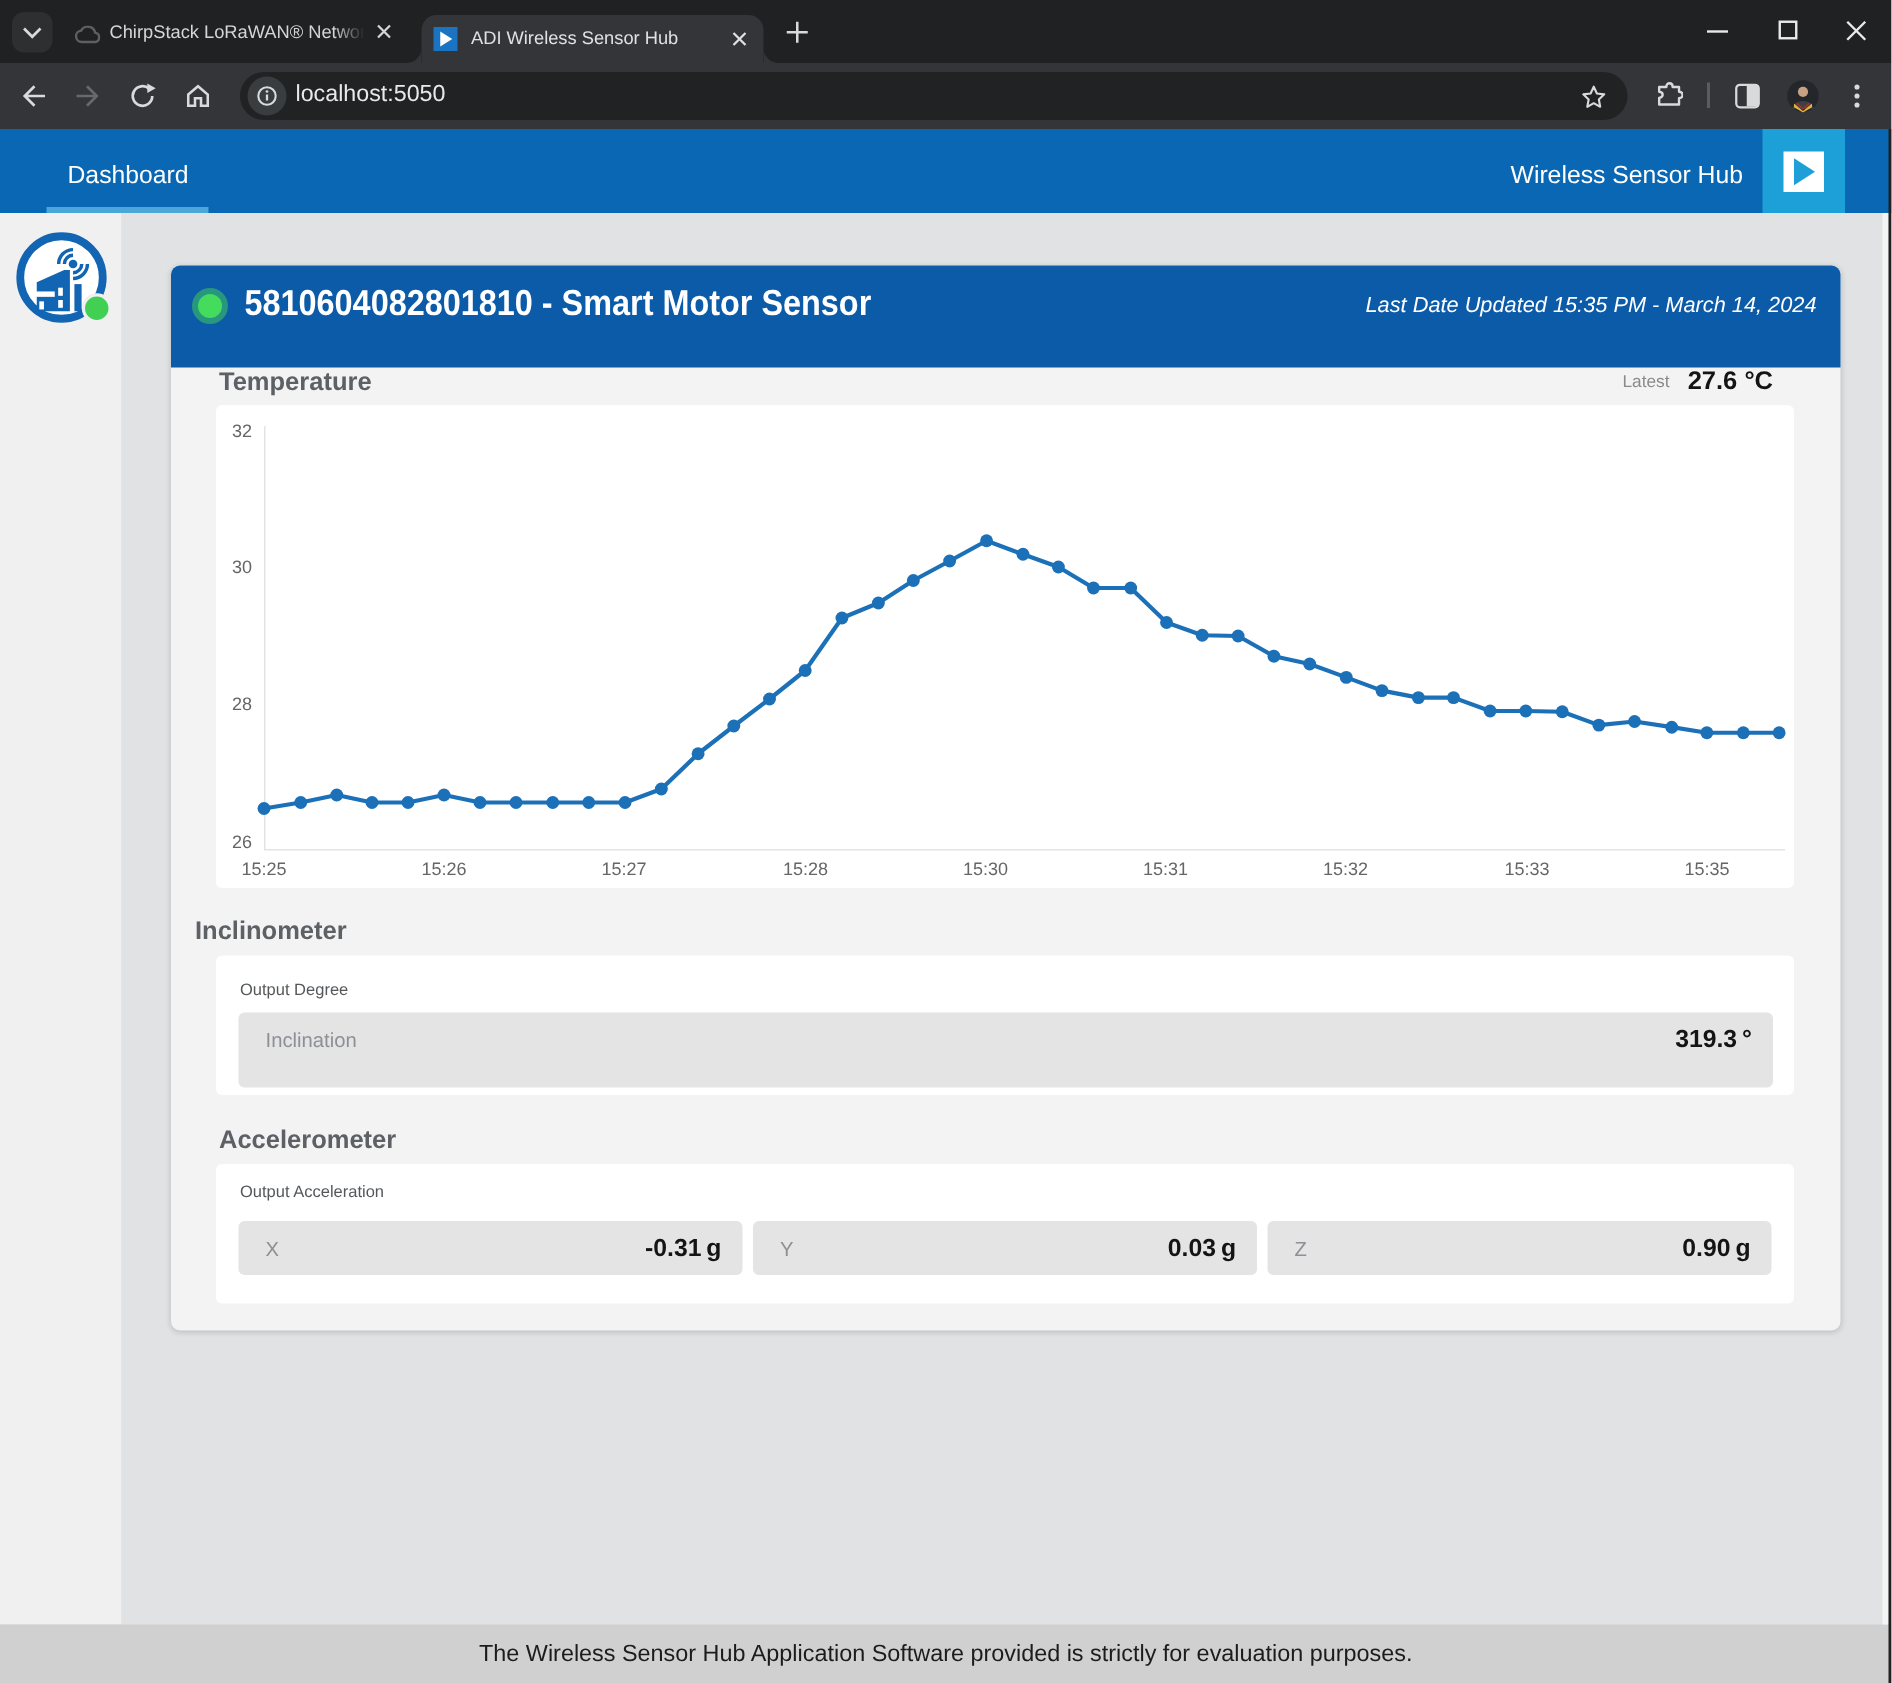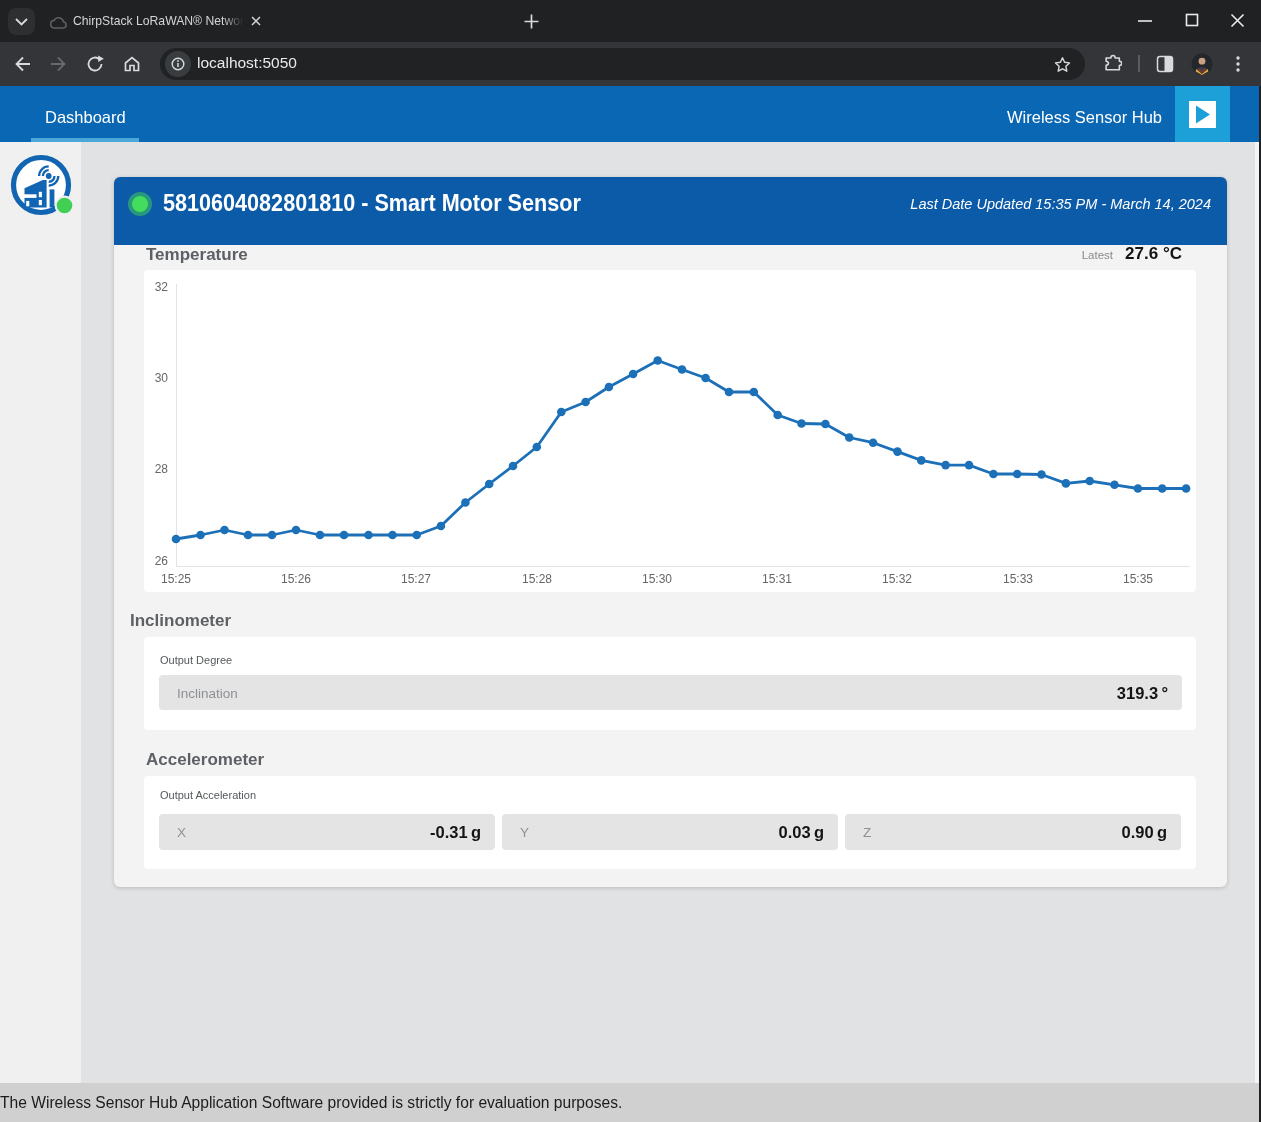--- a/index.html
+++ b/index.html
@@ -37,21 +37,21 @@
   #lastdate { right:16px; top:19px; font-size:14.5px;font-style:italic; }
 
   .sechead { font-size:17px; font-weight:bold; color:#5d6165; }
   .whitebox { background:#fff; border-radius:4px; }
   .pill { background:#e4e4e5; border-radius:4px; position:absolute; }
   .pill .lab { position:absolute; left:18px; top:11px; font-size:13.5px; color:#8d9094; }
   .pill .val { position:absolute; right:14px; top:9px; font-size:16.5px; font-weight:bold; color:#141414; }
   .sublab { font-size:11px; color:#55585b; }
 
   #footer { left:0; top:1083px; width:1261px; height:39px; background:#d0d0d0; }
-  #footer div { font-size:15.6px; color:#1c1c1c; padding-top:11px; }
+  #footer div { text-align:center; font-size:15.6px; color:#1c1c1c; padding-top:11px; }
 
   #rsliver { left:1259px; top:86px; width:2px; height:1036px; background:#202122; }
   #rtrack { left:1255px; top:142px; width:4px; height:941px; background:#f4f4f4; }
 </style>
 </head>
 <body>
 <div id="stage">
 
   <div class="abs" id="titlebar"></div>
   <div class="abs" id="toolbar"></div>
@@ -60,20 +60,36 @@
   <svg class="abs" style="left:14px;top:16px" width="15" height="12" viewBox="0 0 15 12">
     <path d="M2,3 L7.5,8.5 L13,3" fill="none" stroke="#d8dadc" stroke-width="1.8"></path>
   </svg>
   <svg class="abs" style="left:50px;top:17px" width="17" height="13" viewBox="0 0 17 13">
     <path d="M4.5,11 a3.8,3.8 0 0 1 -0.4,-7.58 a5,5 0 0 1 9.3,1.3 a3.2,3.2 0 0 1 0.2,6.28 Z" fill="none" stroke="#5c6063" stroke-width="1.6"></path>
   </svg>
   <div class="abs" style="left:73px;top:14px;width:170px;overflow:hidden;color:#d4d6d8;font-size:12.2px;white-space:nowrap;-webkit-mask-image:linear-gradient(to right,#000 88%,transparent)">ChirpStack LoRaWAN® Networ</div>
   <svg class="abs" style="left:250px;top:15px" width="12" height="12" viewBox="0 0 12 12">
     <path d="M2,2 L10,10 M10,2 L2,10" stroke="#d4d6d8" stroke-width="1.5"></path>
   </svg>
+  <div class="abs tab2">
+    <svg class="abs" style="left:-10px;bottom:0" width="10" height="10" viewBox="0 0 10 10">
+        <path d="M10,0 L10,10 L0,10 A10,10 0 0 0 10,0 Z" fill="#333538"></path>
+      </svg>
+    <svg class="abs" style="right:-10px;bottom:0" width="10" height="10" viewBox="0 0 10 10">
+        <path d="M0,0 L0,10 L10,10 A10,10 0 0 1 0,0 Z" fill="#333538"></path>
+      </svg>
+    <div class="abs" style="left:8px;top:8px;width:16px;height:16px;background:#1b74c2"></div>
+    <svg class="abs" style="left:8px;top:8px" width="16" height="16" viewBox="0 0 16 16">
+      <polygon points="4.5,3 4.5,13 12.5,8" fill="#fff"></polygon>
+    </svg>
+    <div class="abs" style="left:33px;top:8px;font-size:12.2px">ADI Wireless Sensor Hub</div>
+    <svg class="abs" style="left:206px;top:10px" width="12" height="12" viewBox="0 0 12 12">
+      <path d="M2,2 L10,10 M10,2 L2,10" stroke="#dfe1e4" stroke-width="1.5"></path>
+    </svg>
+  </div>
   <svg class="abs" style="left:523px;top:13px" width="17" height="17" viewBox="0 0 17 17">
     <path d="M8.5,1.5 L8.5,15.5 M1.5,8.5 L15.5,8.5" stroke="#d8dadc" stroke-width="1.7"></path>
   </svg>
 
   <svg class="abs" style="left:1136px;top:14px" width="18" height="14" viewBox="0 0 18 14">
     <path d="M2,7 L16,7" stroke="#e8eaec" stroke-width="1.6"></path>
   </svg>
   <svg class="abs" style="left:1184px;top:12px" width="16" height="16" viewBox="0 0 16 16">
     <rect x="2.5" y="2.5" width="11" height="11" fill="none" stroke="#e8eaec" stroke-width="1.6"></rect>
   </svg>
@@ -171,21 +187,21 @@
       <div class="abs" id="lastdate">Last Date Updated 15:35 PM - March 14, 2024</div>
     </div>
     <div class="abs sechead" style="left:32px;top:68px">Temperature</div>
     <div class="abs" style="right:114px;top:72px;font-size:11.5px;color:#8a8a8a">Latest</div>
     <div class="abs" style="right:45px;top:67px;font-size:17px;font-weight:bold;color:#141414">27.6&nbsp;°C</div>
     <div class="abs whitebox" id="chartbox" style="left:30px;top:93px;width:1052px;height:322px"></div>
 
     <div class="abs sechead" style="left:16px;top:434px">Inclinometer</div>
     <div class="abs whitebox" style="left:30px;top:460px;width:1052px;height:93px">
       <div class="abs sublab" style="left:16px;top:17px">Output Degree</div>
-      <div class="pill" style="left:15px;top:38px;width:1023px;height:35px">
+      <div class="pill" style="left:15px;top:38px;width:1023px;height:50px">
         <span class="lab">Inclination</span>
         <span class="val">319.3 °</span>
       </div>
     </div>
 
     <div class="abs sechead" style="left:32px;top:573px">Accelerometer</div>
     <div class="abs whitebox" style="left:30px;top:599px;width:1052px;height:93px">
       <div class="abs sublab" style="left:16px;top:13px">Output Acceleration</div>
       <div class="pill" style="left:15px;top:38px;width:336px;height:36px">
         <span class="lab">X</span>

